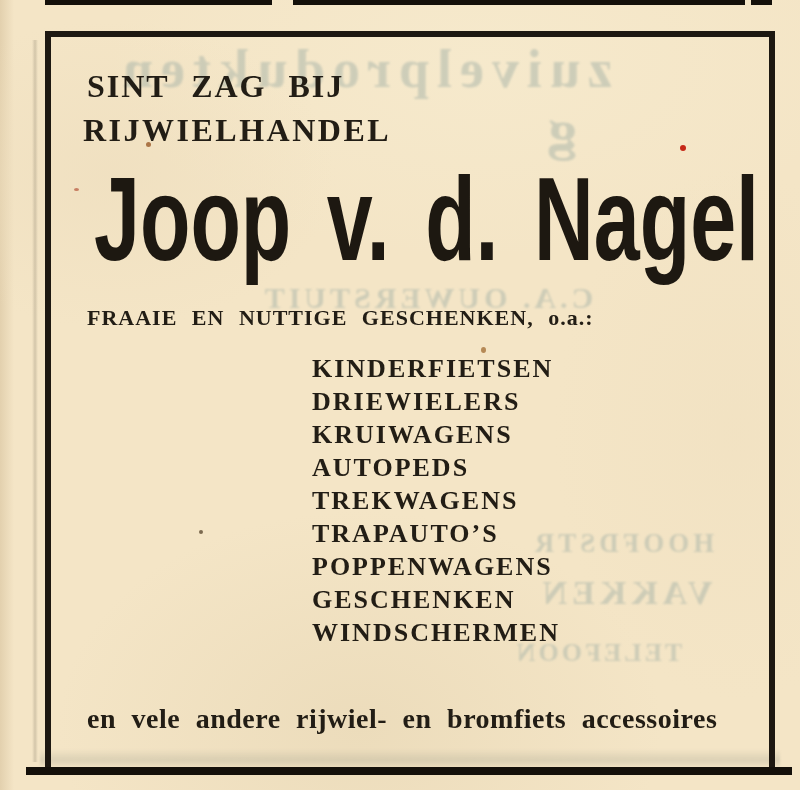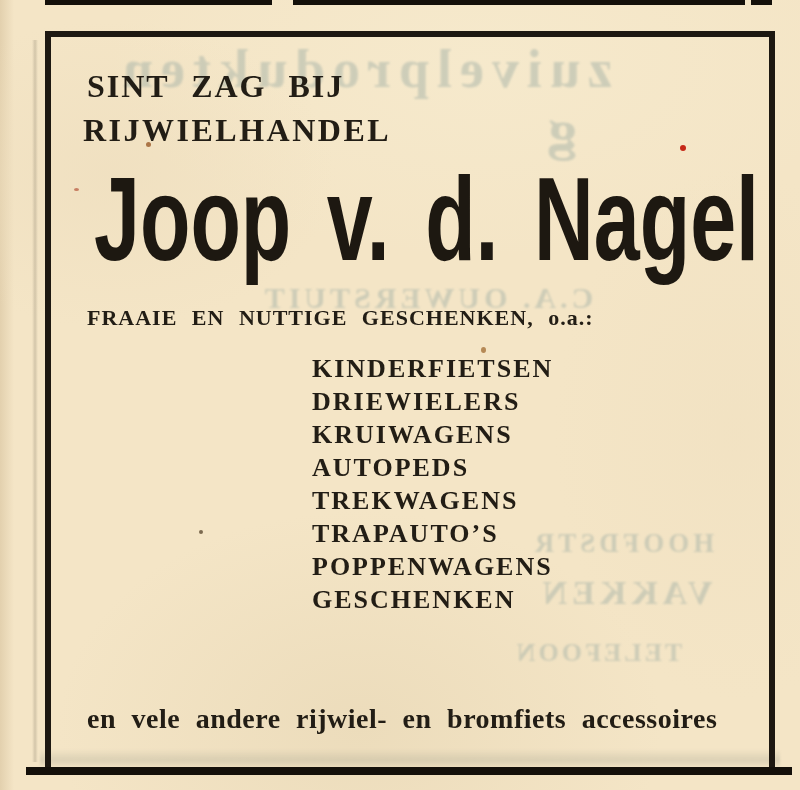--- a/index.html
+++ b/index.html
@@ -88,20 +88,21 @@
 
   <div class="abs gift-list">
     <div class="item">KINDERFIETSEN</div>
     <div class="item">DRIEWIELERS</div>
     <div class="item">KRUIWAGENS</div>
     <div class="item">AUTOPEDS</div>
     <div class="item">TREKWAGENS</div>
     <div class="item">TRAPAUTO’S</div>
     <div class="item">POPPENWAGENS</div>
     <div class="item">GESCHENKEN</div>
+    <div class="item">WINDSCHERMEN</div>
   </div>
 
   <div class="abs ink footer-line" style="left:87px;top:693px;">en vele andere rijwiel- en bromfiets accessoires</div>
 
   <div class="abs speck" style="left:680px;top:145px;width:6px;height:6px;background:#c62817;"></div>
   <div class="abs speck" style="left:146px;top:142px;width:5px;height:5px;background:#9a5a28;opacity:.8;"></div>
   <div class="abs speck" style="left:481px;top:347px;width:5px;height:6px;background:#a06a30;opacity:.75;"></div>
   <div class="abs speck" style="left:199px;top:530px;width:4px;height:4px;background:#5c4a32;opacity:.8;"></div>
   <div class="abs speck" style="left:74px;top:188px;width:5px;height:3px;background:#b5543a;opacity:.7;"></div>
 

